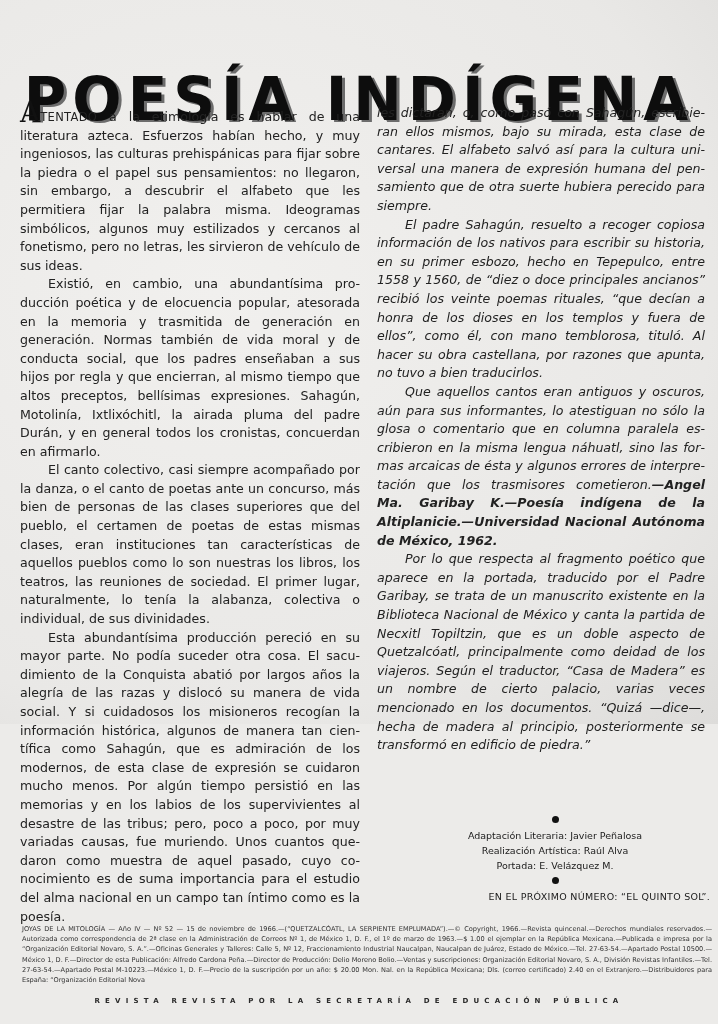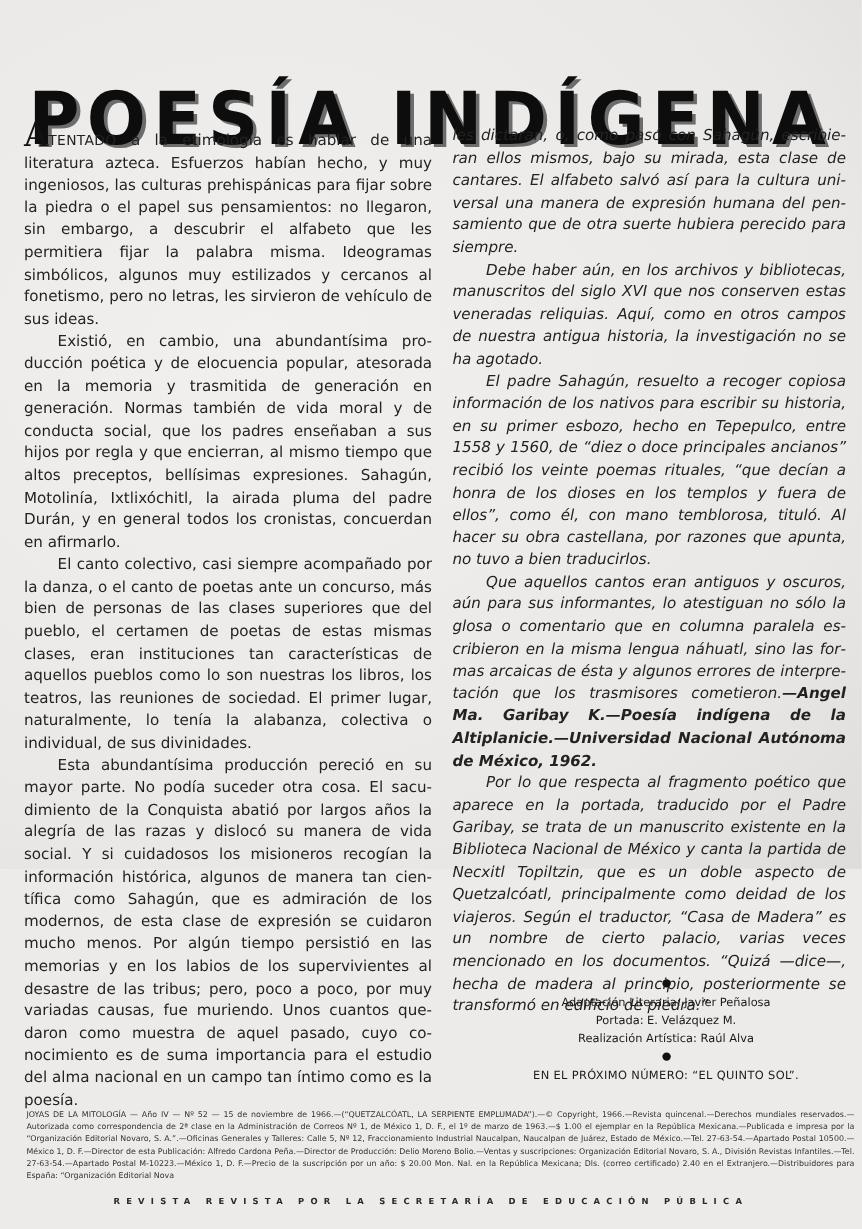--- a/index.html
+++ b/index.html
@@ -50,21 +50,21 @@
   .credits {
     position: absolute; left: 400px; top: 812px; width: 310px;
     text-align: center;
     font-size: 9.5px; font-weight: normal; line-height: 15px;
     color: #1a1a1a;
   }
   .bullet {
     display: block; width: 7px; height: 7px; border-radius: 50%;
     background: #111; margin: 4px auto 5px auto;
   }
-  .next-issue { font-size: 9.5px; margin-top: 3px; letter-spacing: 0.3px; }
+  .next-issue { font-size: 9.5px; margin-top: 3px; letter-spacing: 0.3px; text-align: right; }
   .footer {
     position: absolute; left: 22px; top: 924px; width: 690px;
     font-size: 6.6px; line-height: 10.2px;
     text-align: justify; color: #333;
   }
   .footer .last-line { text-align: center; }
   .approved {
     position: absolute; left: 0; top: 997px; width: 718px;
     text-align: center;
     font-size: 7px; font-weight: bold; letter-spacing: 5.2px;
@@ -80,31 +80,30 @@
 
   <div class="col col-left">
     <p class="first"><span class="dropcap">A</span><span class="smallcaps">TENTADO</span><span> a la etimología es hablar de una literatura azteca. Esfuerzos habían hecho, y muy ingeniosos, las culturas prehispánicas para fijar sobre la piedra o el papel sus pensamientos: no llegaron, sin embargo, a descubrir el alfabeto que les permitiera fijar la palabra misma. Ideogramas simbólicos, algunos muy estilizados y cercanos al fonetismo, pero no letras, les sirvieron de ve­hículo de sus ideas.</span></p>
     <p>Existió, en cambio, una abundantísima pro­ducción poética y de elocuencia popular, atesora­da en la memoria y trasmitida de generación en generación. Normas también de vida moral y de conducta social, que los padres enseñaban a sus hijos por regla y que encierran, al mismo tiempo que altos preceptos, bellísimas expresio­nes. Sahagún, Motolinía, Ixtlixóchitl, la airada pluma del padre Durán, y en general todos los cronistas, concuerdan en afirmarlo.</p>
     <p>El canto colectivo, casi siempre acompañado por la danza, o el canto de poetas ante un concur­so, más bien de personas de las clases superiores que del pueblo, el certamen de poetas de estas mismas clases, eran instituciones tan característi­cas de aquellos pueblos como lo son nuestras los libros, los teatros, las reuniones de sociedad. El primer lugar, naturalmente, lo tenía la alabanza, colectiva o individual, de sus divinidades.</p>
     <p>Esta abundantísima producción pereció en su mayor parte. No podía suceder otra cosa. El sacu­dimiento de la Conquista abatió por largos años la alegría de las razas y dislocó su manera de vida social. Y si cuidadosos los misioneros recogían la información histórica, algunos de manera tan cien­tífica como Sahagún, que es admiración de los modernos, de esta clase de expresión se cuidaron mucho menos. Por algún tiempo persistió en las memorias y en los labios de los supervivientes al desastre de las tribus; pero, poco a poco, por muy variadas causas, fue muriendo. Unos cuantos que­daron como muestra de aquel pasado, cuyo co­nocimiento es de suma importancia para el estu­dio del alma nacional en un campo tan íntimo como es la poesía.</p>
   </div>
 
   <div class="col col-right">
     <p class="first">les dictaran, o, como pasó con Sahagún, escribie­ran ellos mismos, bajo su mirada, esta clase de cantares. El alfabeto salvó así para la cultura uni­versal una manera de expresión humana del pen­samiento que de otra suerte hubiera perecido para siempre.</p>
-    <p>Debe haber aún, en los archivos y bibliotecas, manuscritos del siglo XVI que nos conserven estas veneradas reliquias. Aquí, como en otros campos de nuestra antigua historia, la investigación no se ha agotado.</p>
     <p>El padre Sahagún, resuelto a recoger copiosa información de los nativos para escribir su histo­ria, en su primer esbozo, hecho en Tepepulco, entre 1558 y 1560, de “diez o doce principales ancianos” recibió los veinte poemas rituales, “que decían a honra de los dioses en los templos y fue­ra de ellos”, como él, con mano temblorosa, titu­ló. Al hacer su obra castellana, por razones que apunta, no tuvo a bien traducirlos.</p>
     <p><span>Que aquellos cantos eran antiguos y oscuros, aún para sus informantes, lo atestiguan no sólo la glosa o comentario que en columna paralela es­cribieron en la misma lengua náhuatl, sino las for­mas arcaicas de ésta y algunos errores de interpre­tación que los trasmisores cometieron.</span><span class="bold">—Angel Ma. Garibay K.—Poesía indígena de la Altiplani­cie.—Universidad Nacional Autónoma de Méxi­co, 1962.</span></p>
     <p>Por lo que respecta al fragmento poético que aparece en la portada, traducido por el Padre Garibay, se trata de un manuscrito existente en la Biblioteca Nacional de México y canta la parti­da de Necxitl Topiltzin, que es un doble aspecto de Quetzalcóatl, principalmente como deidad de los viajeros. Según el traductor, “Casa de Made­ra” es un nombre de cierto palacio, varias veces mencionado en los documentos. “Quizá —dice—, hecha de madera al principio, posteriormente se transformó en edificio de piedra.”</p>
   </div>
 
   <div class="credits">
     <span class="bullet"></span>
     <div>Adaptación Literaria: Javier Peñalosa</div>
+    <div>Realización Artística: Raúl Alva</div>
     <div>Portada: E. Velázquez M.</div>
-    <div>Realización Artística: Raúl Alva</div>
     <span class="bullet"></span>
     <div class="next-issue">EN EL PRÓXIMO NÚMERO: “EL QUINTO SOL”.</div>
   </div>
 
   <div class="footer">
     <div>JOYAS DE LA MITOLOGÍA — Año IV — Nº 52 — 15 de noviembre de 1966.—(“QUETZALCÓATL, LA SERPIENTE EMPLUMADA”).—© Copyright, 1966.—Revista quincenal.—Derechos mundiales reservados.—Autorizada como correspondencia de 2ª clase en la Administración de Correos Nº 1, de México 1, D. F., el 1º de marzo de 1963.—$ 1.00 el ejemplar en la República Mexicana.—Publicada e impresa por la “Organización Editorial Novaro, S. A.”.—Oficinas Generales y Talleres: Calle 5, Nº 12, Fraccionamiento Industrial Naucalpan, Nau­calpan de Juárez, Estado de México.—Tel. 27-63-54.—Apartado Postal 10500.—México 1, D. F.—Director de esta Publicación: Alfredo Cardona Peña.—Director de Producción: Delio Moreno Bolio.—Ventas y suscripciones: Organización Editorial Novaro, S. A., División Revistas Infantiles.—Tel. 27-63-54.—Apartado Postal M-10223.—México 1, D. F.—Precio de la suscripción por un año: $ 20.00 Mon. Nal. en la República Mexicana; Dls. (correo certificado) 2.40 en el Extranjero.—Distribuidores para España: “Organización Editorial Nova­</div>
   </div>
 
   <div class="approved">REVISTA REVISTA POR LA SECRETARÍA DE EDUCACIÓN PÚBLICA</div>
 

